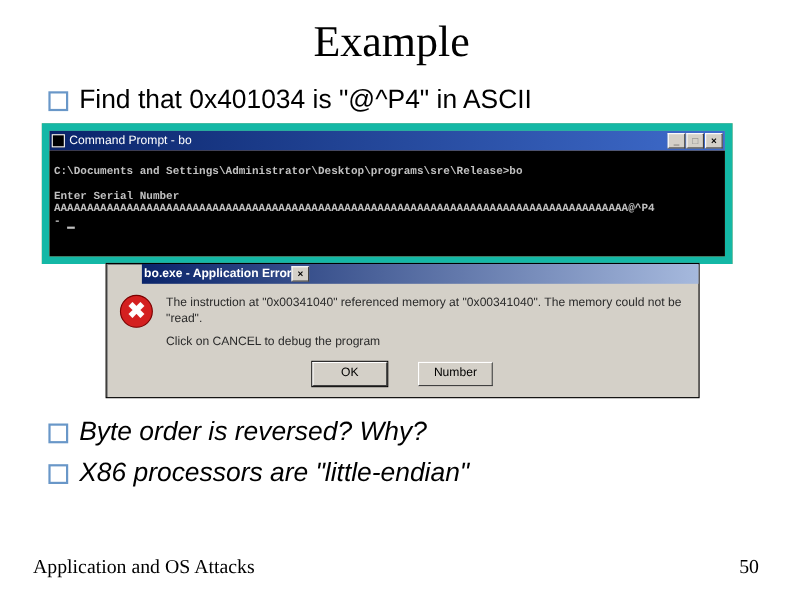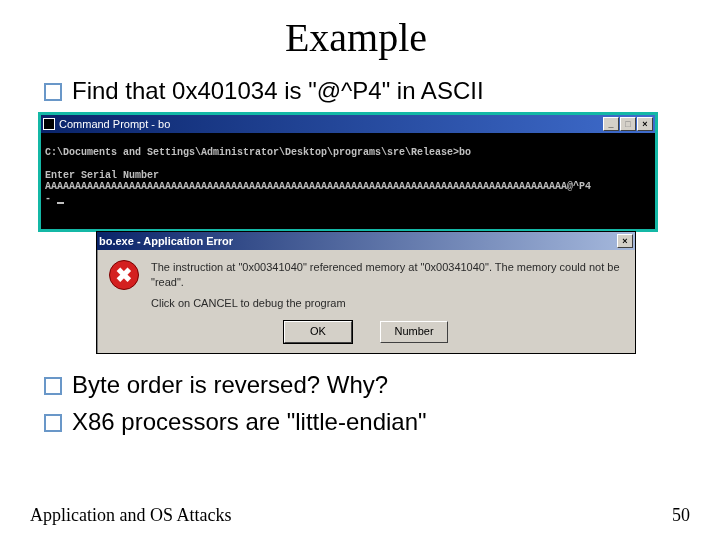--- a/index.html
+++ b/index.html
@@ -37,34 +37,35 @@
   }
   .bullet-box {
     width: 14px;
     height: 14px;
     border: 2px solid #6997c8;
     margin-top: 8px;
     flex-shrink: 0;
   }
   .bullets-bottom {
     margin-top: 14px;
+    font-style: italic;
   }
   
   .shot {
     width: 614px;
     margin: 6px 0 0 0;
     font-family: "Courier New", monospace;
     font-size: 10px;
     line-height: 1.15;
     color: #c0c0c0;
   }
   
   .cmd-window {
     width: 614px;
-    border: 3px solid #14b8a6;
+    border: 7px solid #14b8a6;
     background: #fdba74;
   }
   .win-titlebar {
     background: linear-gradient(to right, #0a246a, #3f6ccc);
     height: 18px;
     display: flex;
     align-items: center;
     justify-content: space-between;
     font-family: Tahoma, Arial, sans-serif;
     font-size: 11px;
@@ -127,25 +128,25 @@
     color: #000;
     box-shadow: 1px 1px 0 #808080 inset;
     position: relative;
     top: -1px;
   }
   .dlg-titlebar {
     background: linear-gradient(to right, #0a246a, #a6b9dd);
     height: 18px;
     display: flex;
     align-items: center;
-    justify-content: space-between;
     font-size: 11px;
     color: #fff;
     padding: 0 2px;
     font-weight: bold;
+    margin-left: 32px;
   }
   .dlg-body {
     display: flex;
     gap: 12px;
     padding: 10px 12px 6px 12px;
     align-items: flex-start;
   }
   .err-icon {
     width: 28px; height: 28px;
     border-radius: 50%;

